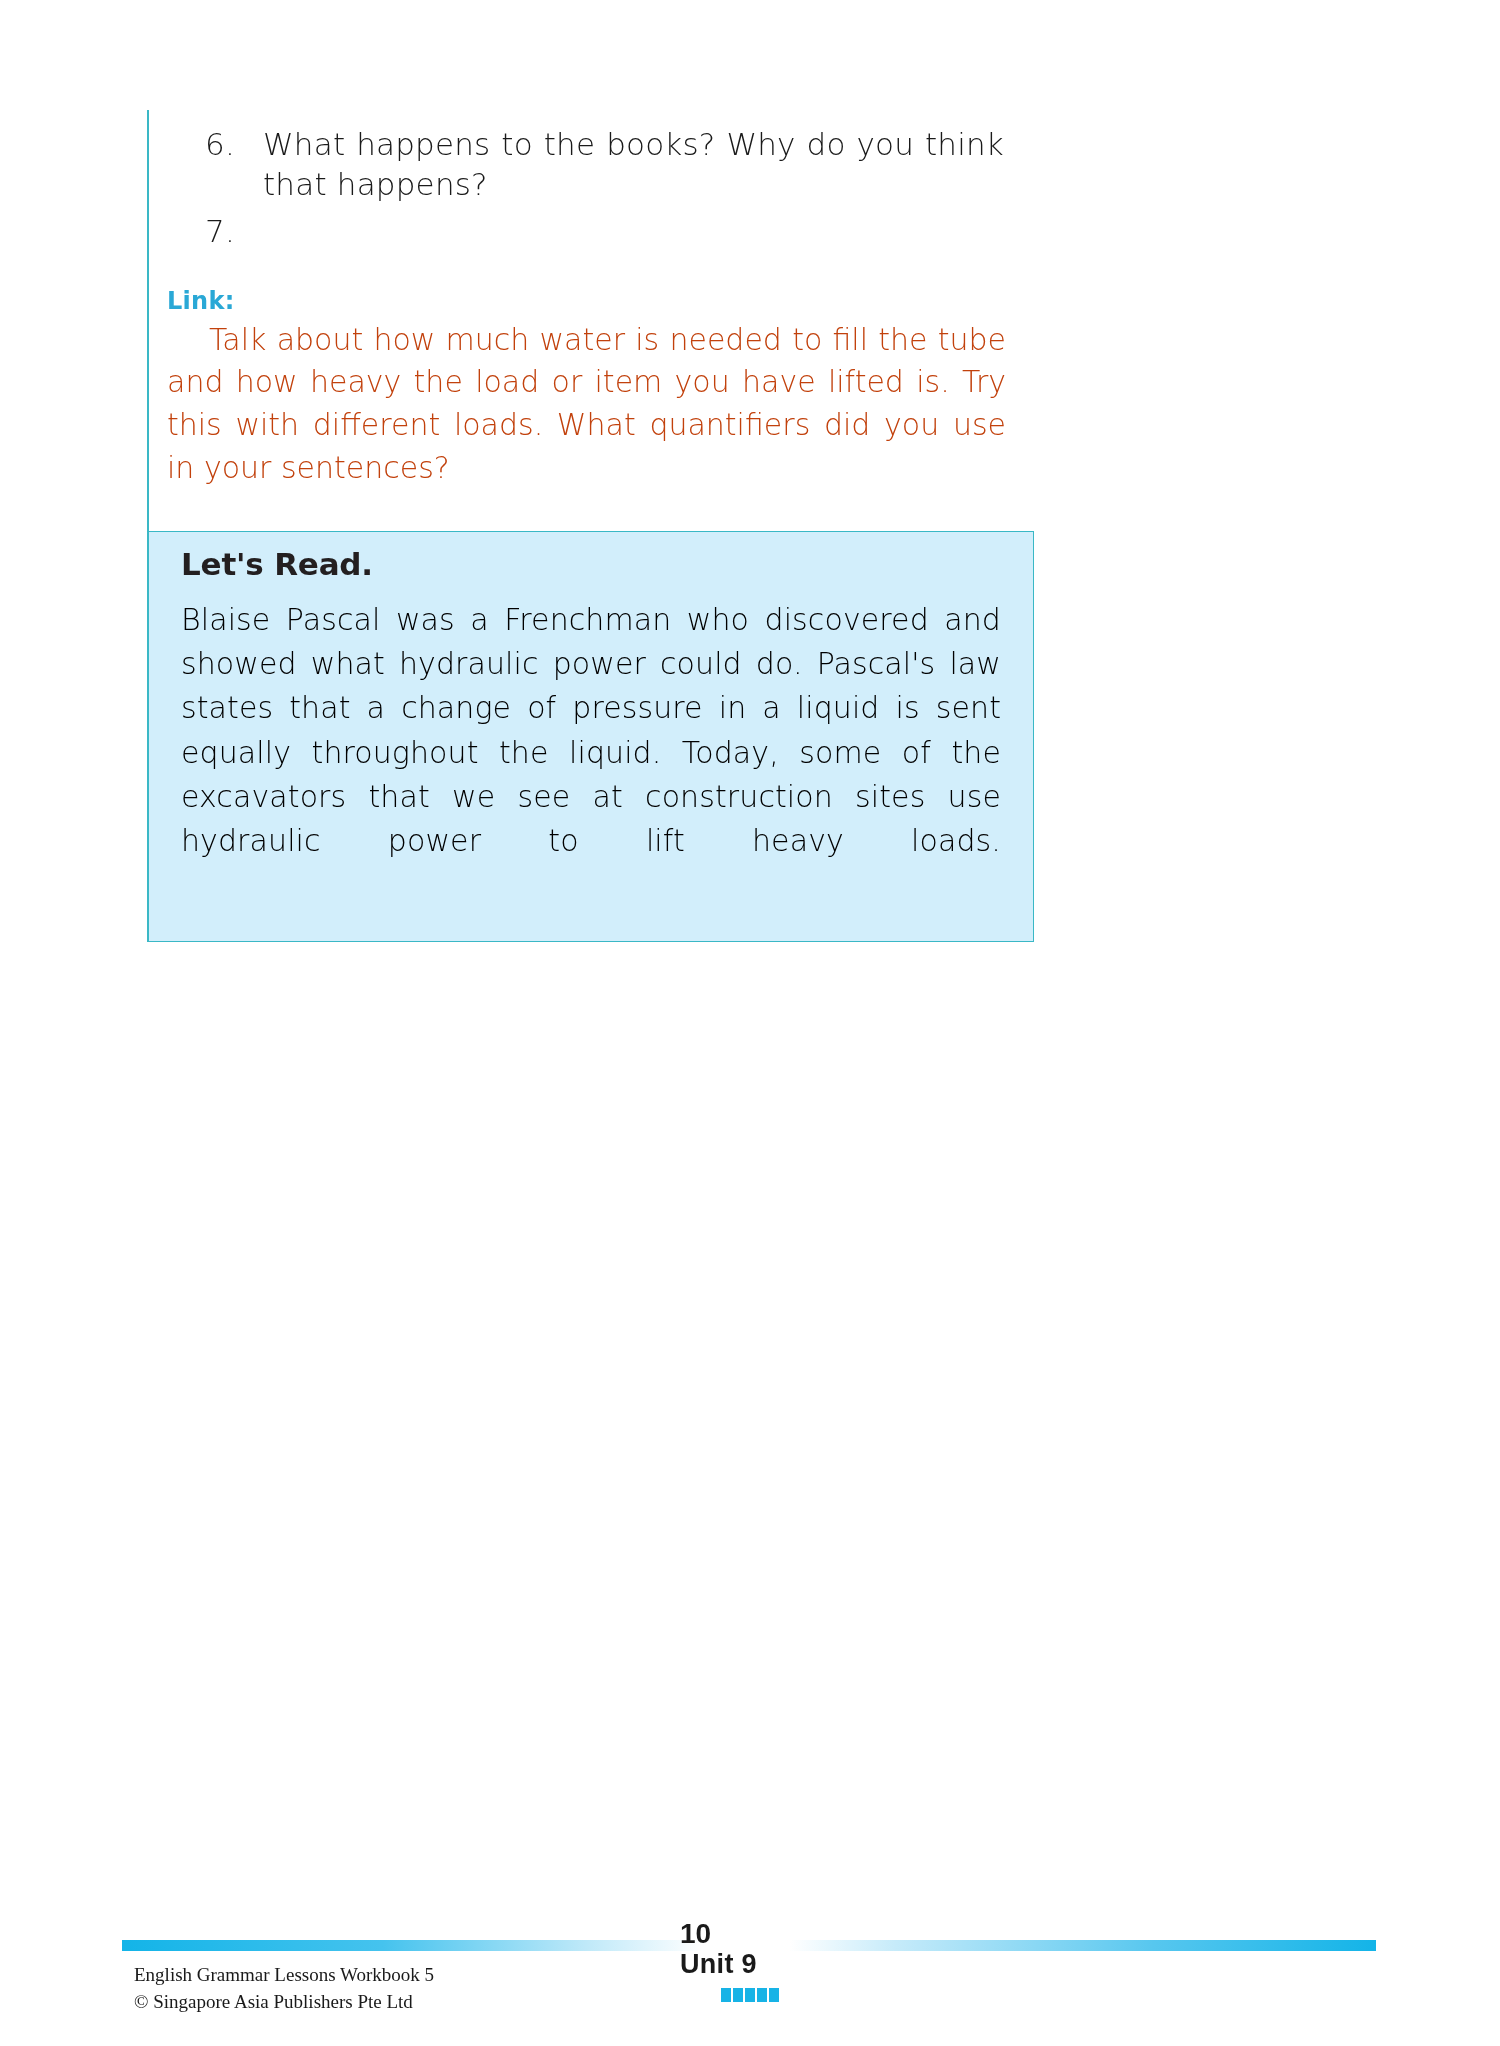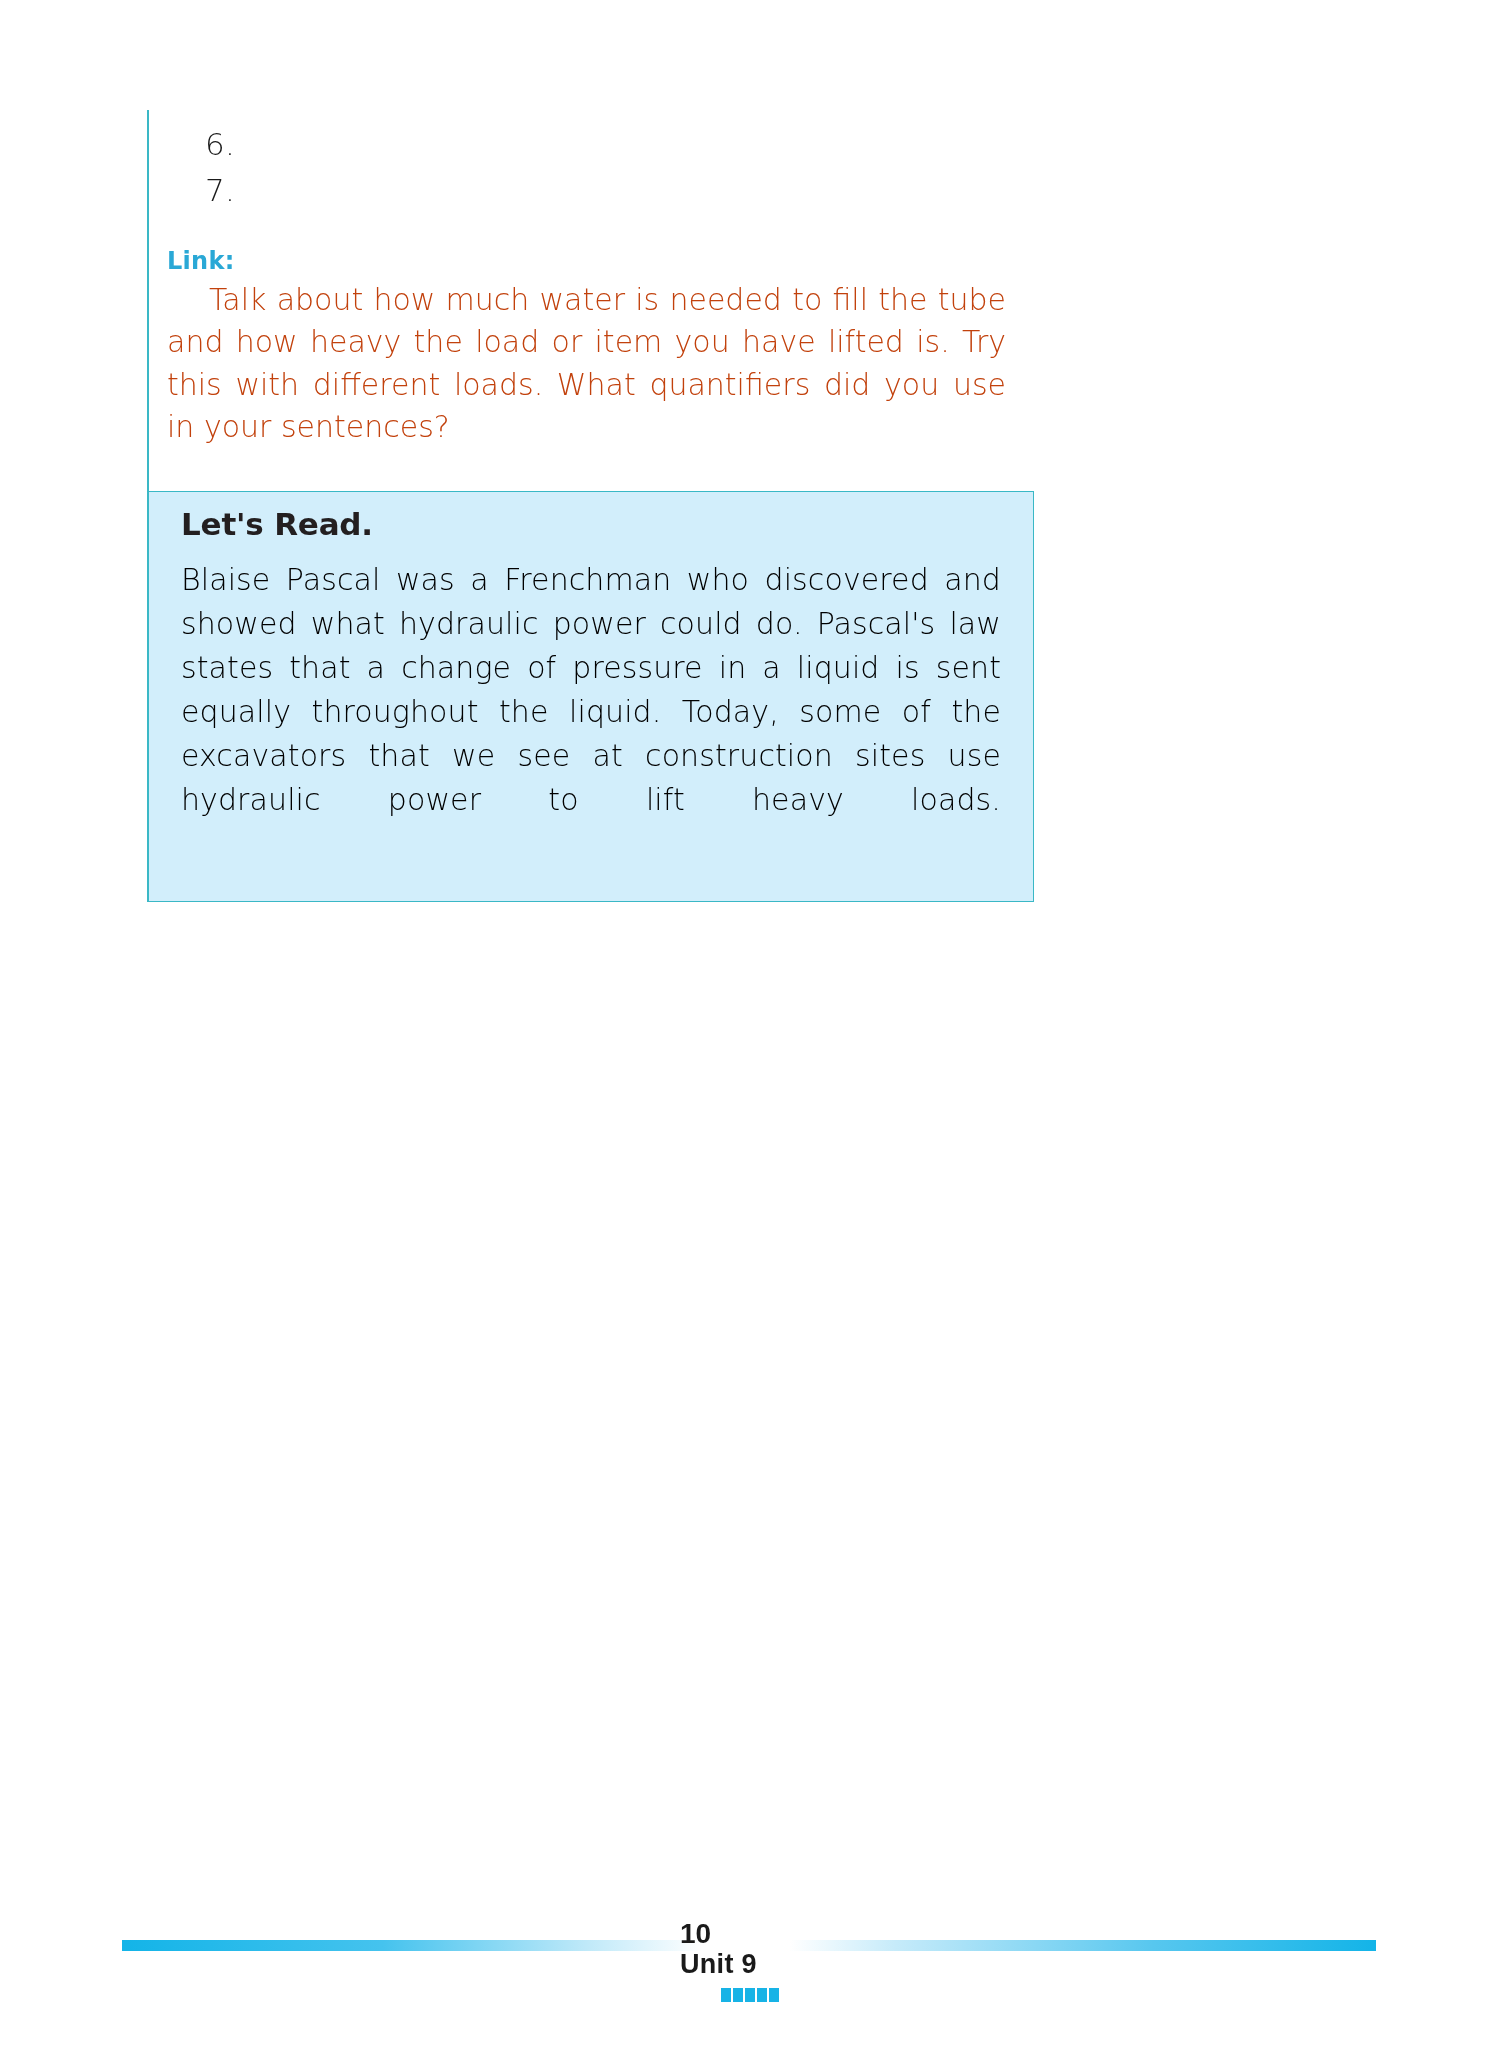--- a/index.html
+++ b/index.html
@@ -197,20 +197,21 @@
 </head>
 <body>
 
 <div id="page">
 
   <div id="content-frame">
 
     <ol class="questions">
       <li class="question-item">
         <span class="q-num">6.</span>
+        <span class="q-text">What happens to the books? Why do you think that happens?</span>
       </li>
       <li class="question-item">
         <span class="q-num">7.</span>
       </li>
     </ol>
 
     <div class="link-section">
       <div class="link-label">Link:</div>
       <div class="link-body">Talk about how much water is needed to fill the tube and how heavy the load or item you have lifted is. Try this with different loads. What quantifiers did you use in your sentences?</div>
     </div>
@@ -219,20 +220,24 @@
       <div class="lets-read-title">Let's Read.</div>
       <div class="lets-read-body">Blaise Pascal was a Frenchman who discovered and showed what hydraulic power could do. Pascal's law states that a change of pressure in a liquid is sent equally throughout the liquid. Today, some of the excavators that we see at construction sites use hydraulic power to lift heavy loads.</div>
     </div>
 
   </div>
 
   <div id="footer">
     <div class="rule-left"></div>
     <div class="rule-right"></div>
 
+    <div class="footer-credit">
+      <div>English Grammar Lessons Workbook 5</div>
+      <div>© Singapore Asia Publishers Pte Ltd</div>
+    </div>
 
     <div class="page-block">
       <div class="page-number">10</div>
       <div class="unit-label">Unit 9</div>
       <div class="unit-squares">
         <span class="unit-square"></span>
         <span class="unit-square"></span>
         <span class="unit-square"></span>
         <span class="unit-square"></span>
         <span class="unit-square"></span>

